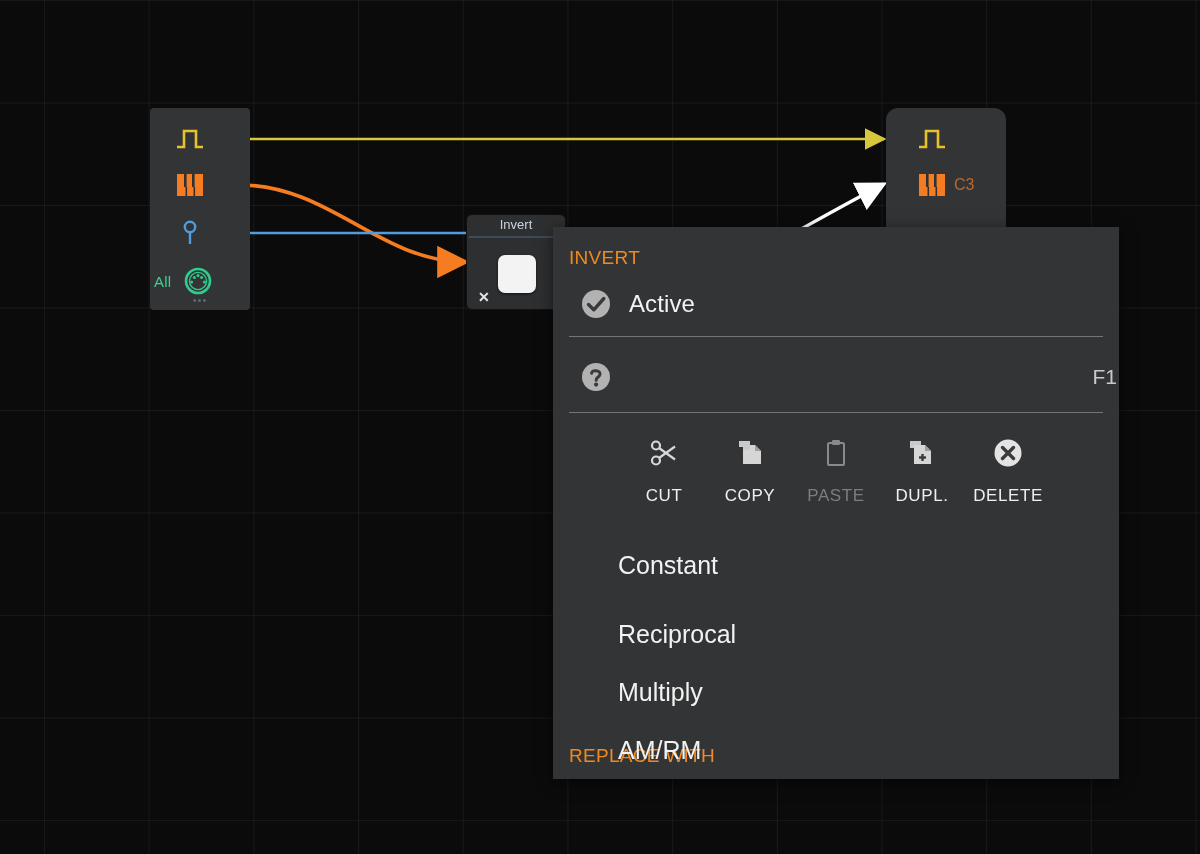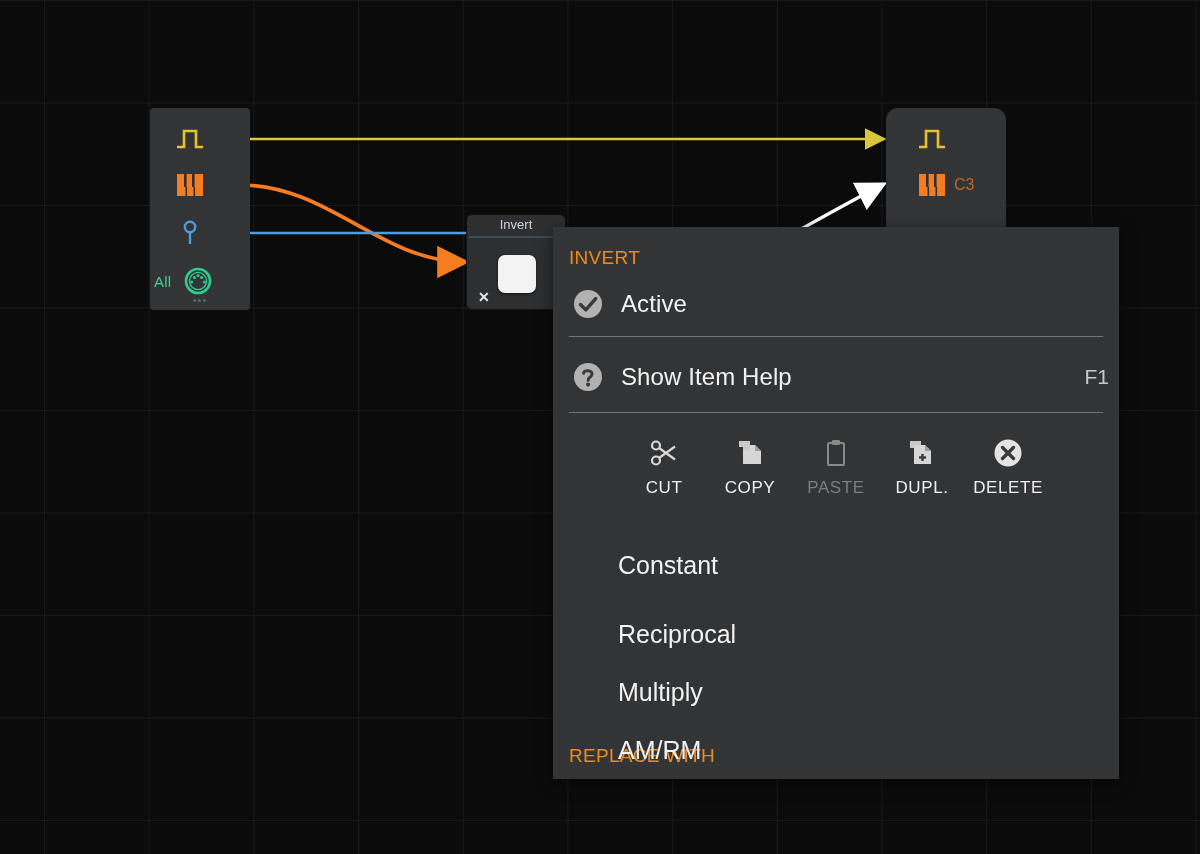--- a/index.html
+++ b/index.html
@@ -93,21 +93,21 @@
   #menu {
     position:absolute; left:553px; top:227px; width:566px; height:552px;
     background:#333436;
     box-shadow:0 3px 14px rgba(0,0,0,.55);
   }
   .m-section-title {
     color:#f08a1e; font-size:19px; letter-spacing:.3px;
   }
   #m-invert-title { position:absolute; left:16px; top:20px; }
   .m-row {
-    position:absolute; left:4px; width:566px; height:46px;
+    position:absolute; left:12px; width:566px; height:46px;
     display:flex; align-items:center;
   }
   .m-row-icon {
     position:absolute; left:16px; width:30px; height:30px;
     display:flex; align-items:center; justify-content:center;
   }
   .m-row-label {
     position:absolute; left:64px; font-size:24px; color:#f2f2f2;
     letter-spacing:.1px;
   }
@@ -122,21 +122,21 @@
   #m-actions {
     position:absolute; left:0; top:424px; width:566px; height:84px;
     display:flex; justify-content:center; align-items:flex-start; gap:0px;
   }
   .act {
     width:86px; display:flex; flex-direction:column;
     align-items:center; gap:7px; padding-top:4px;
   }
   .act .glyph { height:36px; display:flex; align-items:center; justify-content:center; }
   .act .cap {
-    font-size:17px; color:#efefef; letter-spacing:.6px;
+    font-size:17px; color:#efefef; letter-spacing:.6px;margin-top:8px;
   }
   .act.disabled .cap { color:#7d7d7d; }
   
   #m-replace-title { position:absolute; left:16px; top:518px; }
   .m-item {
     position:absolute; left:0; width:566px; height:58px;
     display:flex; align-items:center;
   }
   .m-item span {
     position:absolute; left:65px; font-size:25px; color:#f2f2f2;
@@ -278,21 +278,20 @@
     <div class="m-sep" style="top:109px;"></div>
 
     <div class="m-row" style="top:127px;">
       <div class="m-row-icon">
         <svg width="30" height="30" viewBox="0 0 30 30">
           <circle cx="15" cy="15" r="14" fill="#b2b2b2"></circle>
           <path d="M10.6,11.2 C10.6,7.6 19.6,7.6 19.0,12.4 C18.6,15.4 15.2,14.8 15.2,18.2" fill="none" stroke="#3a3a3a" stroke-width="3" stroke-linecap="round"></path>
           <circle cx="15.1" cy="22.6" r="2.1" fill="#3a3a3a"></circle>
         </svg>
       </div>
-      <div class="m-row-label">Show Item Help</div>
       <div class="m-row-accel">F1</div>
     </div>
 
     <div class="m-sep" style="top:185px;"></div>
 
     <div id="m-actions" style="top:204px;">
 
       <div class="act">
         <div class="glyph">
           <svg width="32" height="32" viewBox="0 0 32 32">

